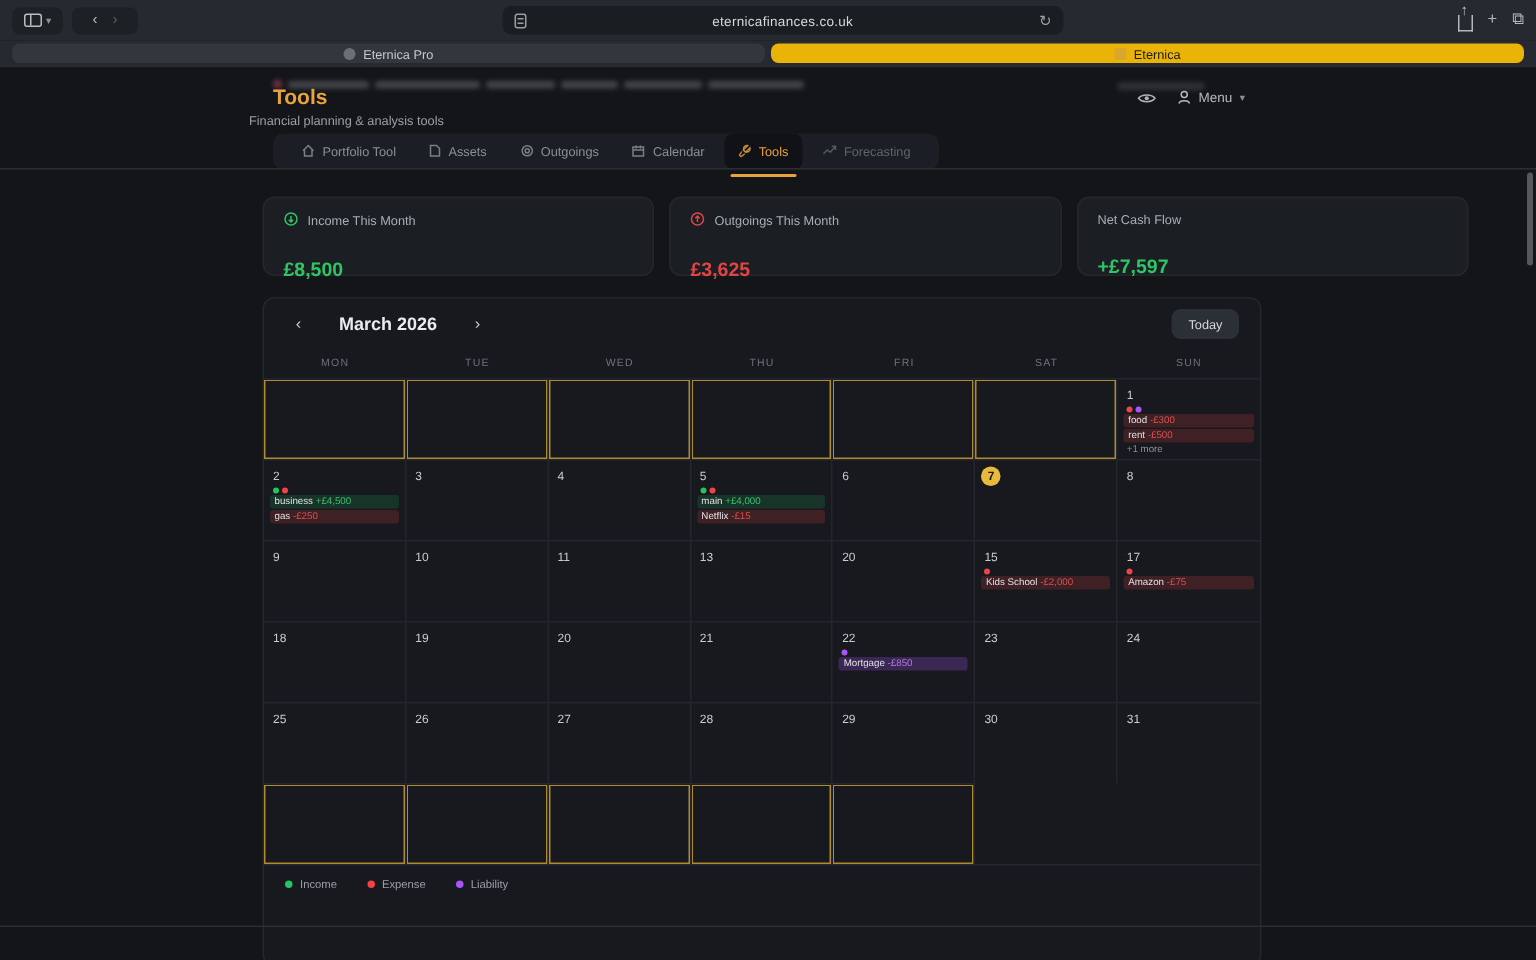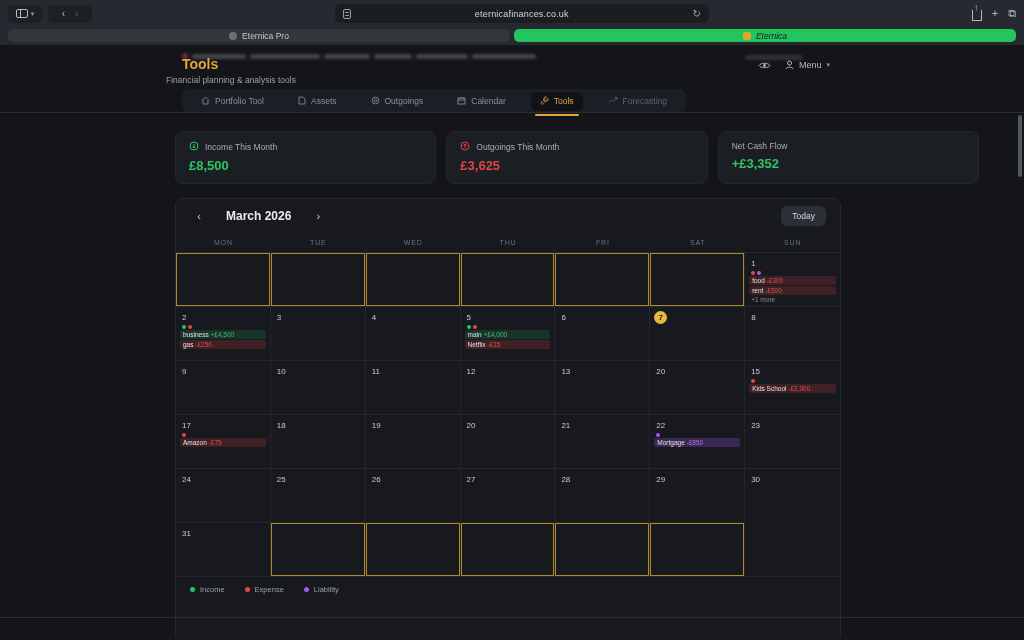--- a/index.html
+++ b/index.html
@@ -25,21 +25,21 @@
   .url-text { flex:1; text-align:center; color:#d6d8db; font-size:9px; letter-spacing:.2px; }
   .reload-icon { color:#9a9da2; font-size:10px; }
   .chrome-right { position:absolute; right:8px; top:4px; display:flex; gap:10px; align-items:center; height:19px; }
   .cr-icon { color:#b4b7bb; font-size:11px; line-height:1; }
   .share-glyph { width:10px; height:11px; border:1px solid #b4b7bb; border-top:none; position:relative; margin-top:3px; }
   .share-glyph::before { content:"↑"; position:absolute; left:1px; top:-8px; font-size:10px; color:#b4b7bb; }
 
   .tab-strip { position:absolute; top:27px; left:0; right:0; height:18px; background:#262a30; display:flex; gap:4px; padding:2px 8px 3px; }
   .btab { flex:1; border-radius:5px; display:flex; align-items:center; justify-content:center; gap:5px; font-size:8.5px; }
   .btab-inactive { background:#33373d; color:#c6c9cd; }
-  .btab-active { background:#22c55e; color:#17191c;font-style:italic; }
+  .btab-active { background:#eab308; color:#17191c; }
   .fav { width:8px; height:8px; border-radius:2px; display:inline-block; }
   .fav-pro { background:#6c7076; border-radius:50%; }
   .fav-et { background:#d9a72e; }
 
   
   .page { position:absolute; top:45px; left:0; right:0; bottom:0; background:#131519; }
 
   
   .ghost-line { position:absolute; left:182px; top:7px; height:8px; display:flex; align-items:center; gap:4px;
                 filter:blur(1.6px); opacity:.55; }
@@ -49,35 +49,35 @@
 
   .page-title { position:absolute; left:182px; top:11px; font-size:14px; font-weight:bold; color:#e8a33d; }
   .page-sub   { position:absolute; left:166px; top:30px; font-size:8.5px; color:#9aa0a7; }
 
   .hdr-right { position:absolute; left:758px; top:15px; display:flex; align-items:center; gap:14px; color:#aeb2b7; }
   .eye-icon svg { display:block; }
   .menu-wrap { display:flex; align-items:center; gap:5px; font-size:9px; color:#b6bac0; }
 
   
   .nav-tabs { position:absolute; left:182px; top:44px; height:24px; background:#1b1e24; border-radius:7px;
-              display:flex; align-items:center; padding:0 10px; gap:16px; }
+              display:flex; padding:0 10px; gap:4px; }
   .nav-tab { display:flex; align-items:center; gap:5px; font-size:8.5px; color:#8b9097; padding:4px 9px; border-radius:6px; position:relative; }
   .nav-tab svg { opacity:.85; }
   .nav-tab.dim { color:#5f646b; }
   .nav-tab.active { background:#101217; color:#e8a33d; }
   .nav-tab.active::after { content:""; position:absolute; left:4px; right:4px; bottom:-5px; height:2px; background:#e8a33d; border-radius:1px; }
 
   .page-divider { position:absolute; left:0; right:0; top:67px; height:1px; background:#2b2f35; }
   .scrollbar { position:absolute; right:2px; top:70px; width:4px; height:62px; border-radius:2px; background:#54585e; }
 
   
   .stats { position:absolute; left:175px; top:86px; width:804px; display:flex; gap:10px; }
   .stat-card { flex:1; height:53px; background:#1b1e23; border:1px solid #24272d; border-radius:8px; padding:9px 13px; }
   .stat-top { display:flex; align-items:center; gap:6px; font-size:8.5px; color:#a9aeb5; }
-  .stat-value { margin-top:5px; font-size:13px; font-weight:bold; }
+  .stat-value { margin-top:19px; font-size:13px; font-weight:bold; }
   .v-green { color:#2fc464; } .v-red { color:#e04545; }
 
   
   .cal-card { position:absolute; left:175px; top:153px; width:666px; height:446px; background:#17191e;
               border:1px solid #24272d; border-radius:8px; overflow:hidden; }
   .cal-head { height:34px; display:flex; align-items:center; padding:0 14px; }
   .cal-chev { color:#cdd1d6; font-size:11px; width:18px; text-align:center; }
   .cal-month { font-size:12px; font-weight:bold; color:#e9ebee; margin:0 18px; }
   .today-btn { margin-left:auto; background:#2b2f36; color:#d5d8dc; font-size:8.5px; border-radius:6px; padding:5px 11px; }
   .weekday-row { display:flex; height:19px; }
@@ -234,21 +234,21 @@
                 <path d="M5 7 V3 M3.5 4.5 L5 3 L6.5 4.5" fill="none" stroke="currentColor"></path>
               </svg></span>
             <span>Outgoings This Month</span>
           </div>
           <div class="stat-value v-red">£3,625</div>
         </div>
         <div class="stat-card">
           <div class="stat-top">
             <span>Net Cash Flow</span>
           </div>
-          <div class="stat-value v-green">+£3,352</div>
+          <div class="stat-value v-green">+£7,597</div>
         </div>
       </div>
 
     <div class="cal-card">
       <div class="cal-head">
         <span class="cal-chev">‹</span>
         <span class="cal-month">March 2026</span>
         <span class="cal-chev">›</span>
         <span class="today-btn">Today</span>
       </div>
@@ -314,23 +314,20 @@
           <div class="cell">
             <div class="daynum">9</div>
           </div>
           <div class="cell">
             <div class="daynum">10</div>
           </div>
           <div class="cell">
             <div class="daynum">11</div>
           </div>
           <div class="cell">
-            <div class="daynum">12</div>
-          </div>
-          <div class="cell">
             <div class="daynum">13</div>
           </div>
           <div class="cell">
             <div class="daynum">20</div>
           </div>
           <div class="cell">
             <div class="daynum">15</div>
             <div class="dots">
               <span class="dot" style="background: rgb(239, 68, 68);"></span>
             </div>

